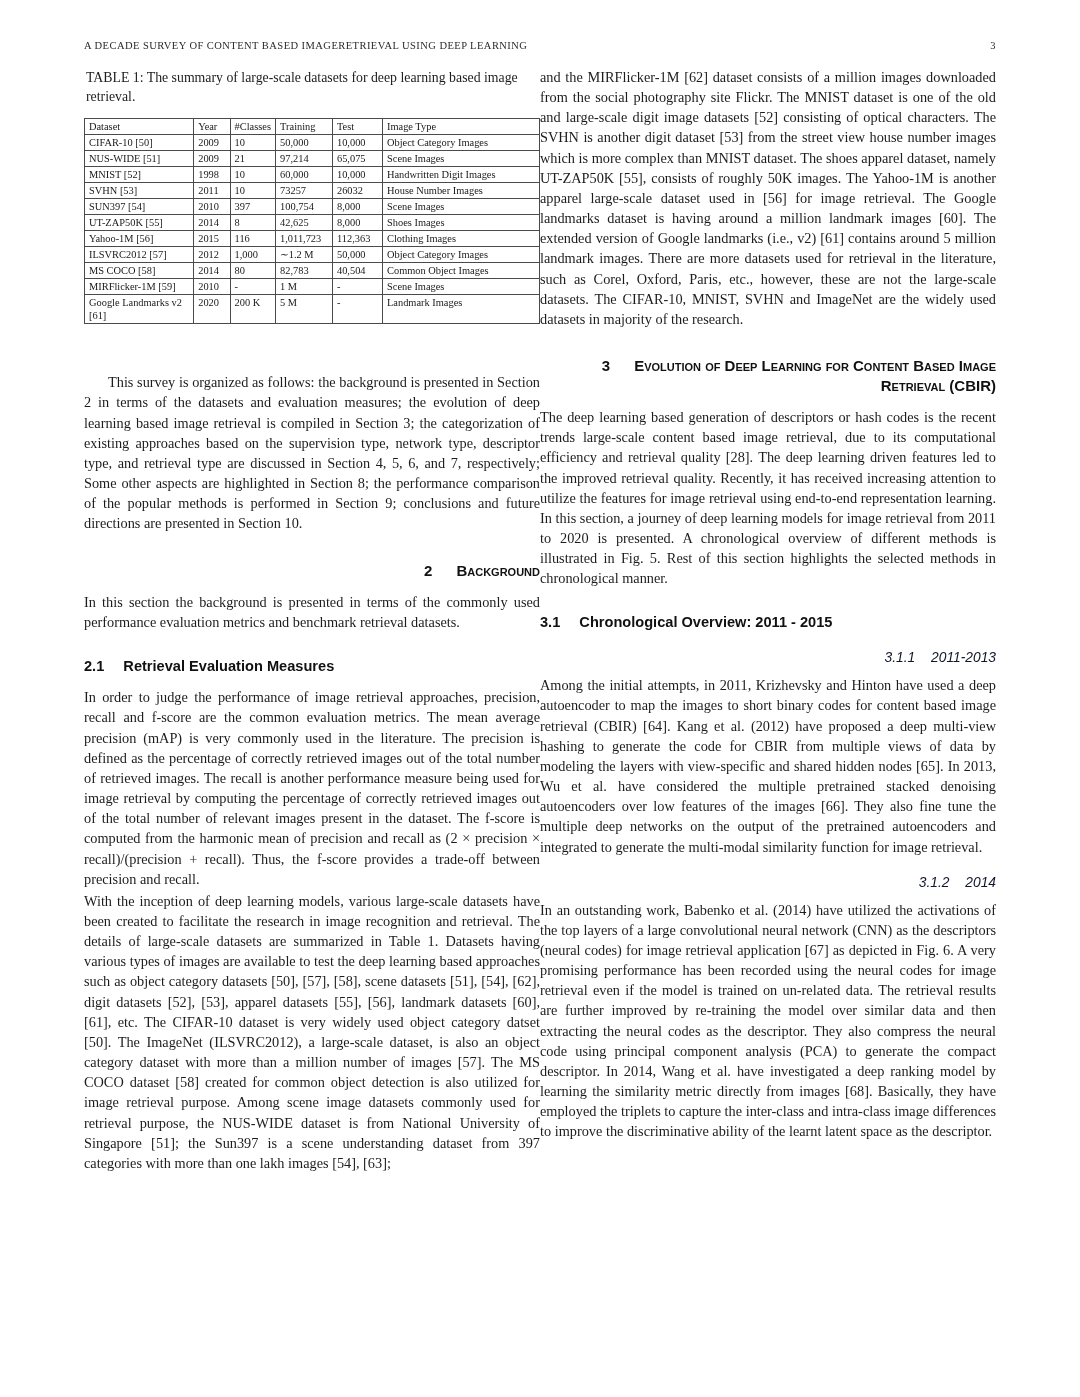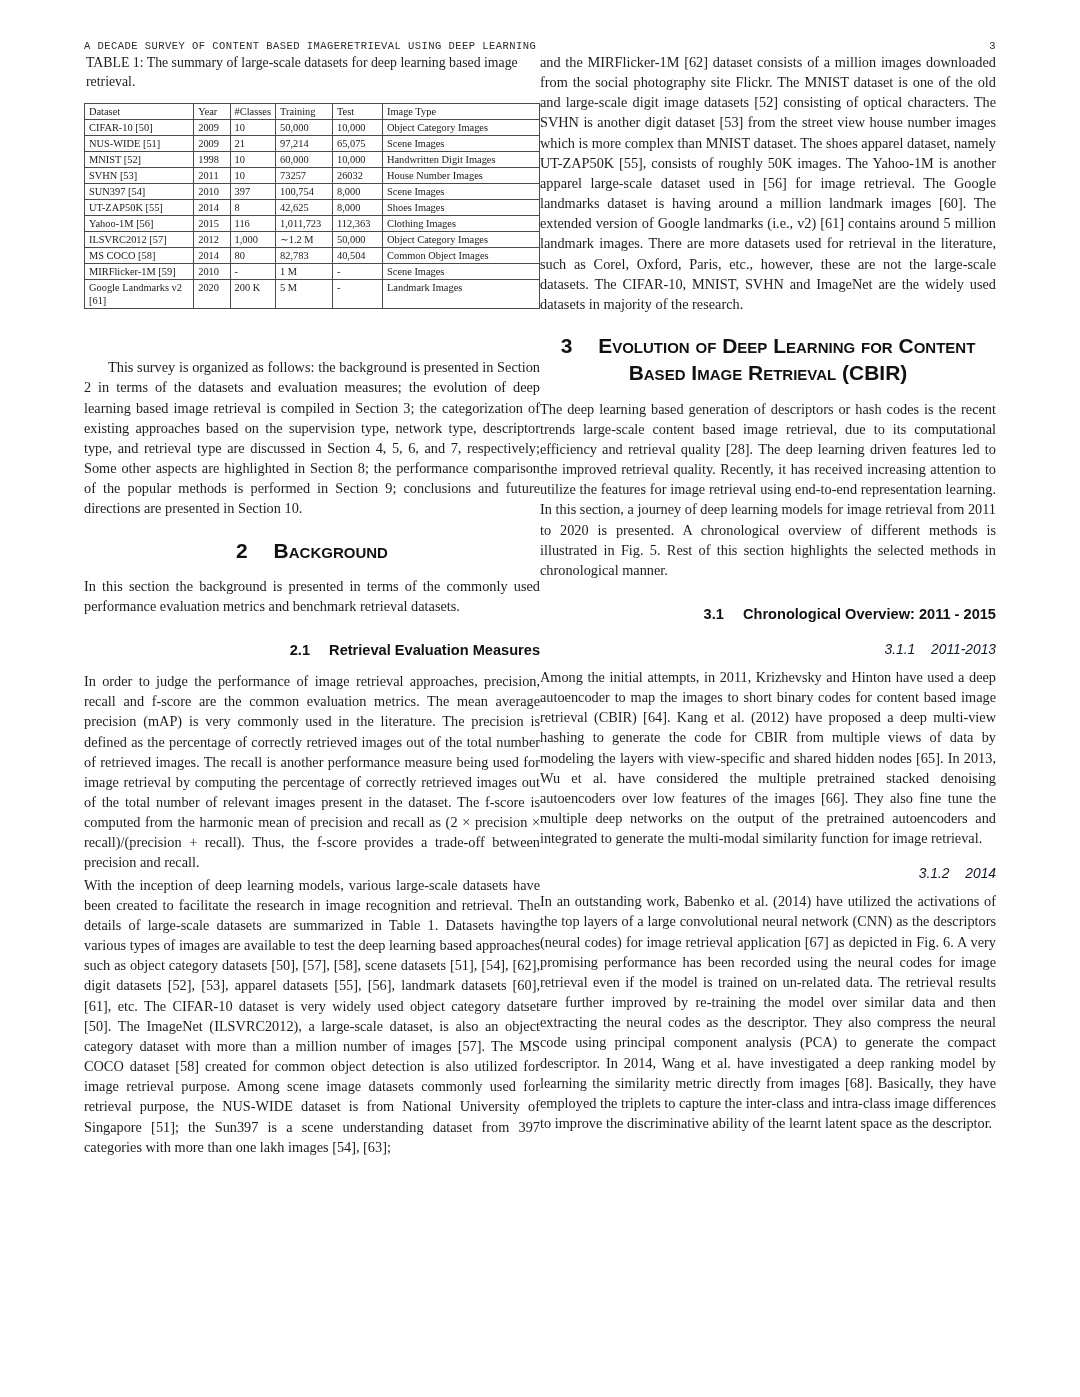--- a/index.html
+++ b/index.html
@@ -7,22 +7,23 @@
   body {
     width: 1080px; height: 1397px;
     font-family: "Liberation Serif", serif;
     color: #1c1c1c;
     overflow: hidden;
   }
   .page { padding: 40px 84px 30px 84px; }
 
   .running-header {
     display: flex; justify-content: space-between; align-items: baseline;
-    font-family: Liberation Mono, monospace;
+    font-family: Liberation Serif, serif;
     font-size: 10.5px; letter-spacing: 0.45px; color: #2a2a2a;
+    margin-bottom: 16px;
     gap: 28px;
   }
 
   .columns { display: flex; }
   .col { flex: 1 1 0; min-width: 0; text-align: justify; font-size: 14.3px; line-height: 1.41; hyphens: auto; }
 
   .table-caption {
     font-size: 13.8px; line-height: 1.35; text-align: left;
     margin: 2px 0 12px 2px;
   }
@@ -47,33 +48,33 @@
   .datasets th:nth-child(5), .datasets td:nth-child(5) { width: 11%; }
   .datasets th:nth-child(6), .datasets td:nth-child(6) { width: 34.5%; margin-top: 29px; }
 
   .para { margin: 0 0 2px 0; }
   .para.indent { text-indent: 24px; }
 
   h2.sec {
     font-family: "Liberation Sans", sans-serif;
     font-variant: small-caps;
     font-weight: bold;
-    font-size: 21px; line-height: 1.3;
-    margin: 18px 0 12px 0;
-    text-align: center;
+    font-size: 15px; line-height: 1.3;
+    margin: 27px 0 12px 0;
+    text-align: right;
     color: #111;
   }
   h2.sec .sec-num { margin-right: 20px; }
 
   h3.subsec {
     font-family: "Liberation Sans", sans-serif;
     font-weight: bold;
     font-size: 14.6px; line-height: 1.3;
     margin: 25px 0 11px 0;
-    text-align: right;
+    text-align: left;
     color: #111;
   }
   h3.subsec .sec-num { margin-right: 15px; }
 
   h4.subsubsec {
     font-family: "Liberation Sans", sans-serif;
     font-weight: normal; font-style: italic;
     font-size: 13.8px; line-height: 1.3;
     margin: 17px 0 8px 0;
     text-align: right;

